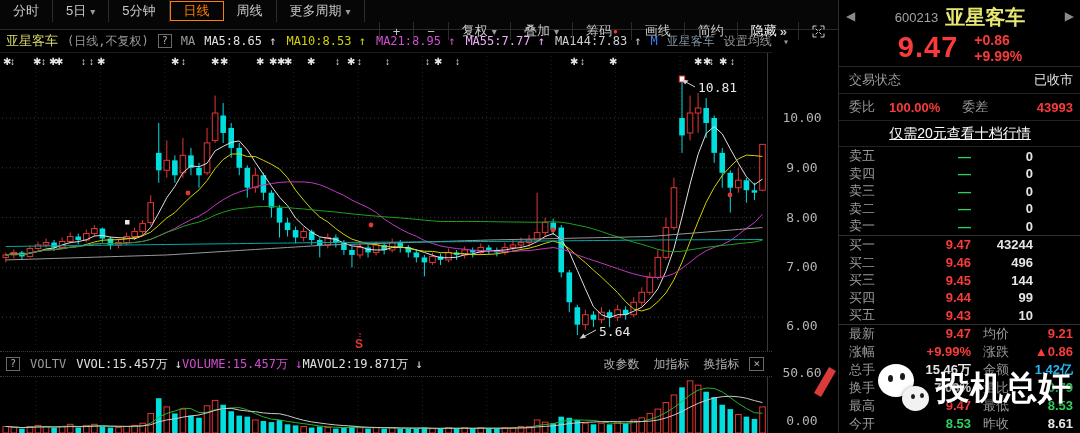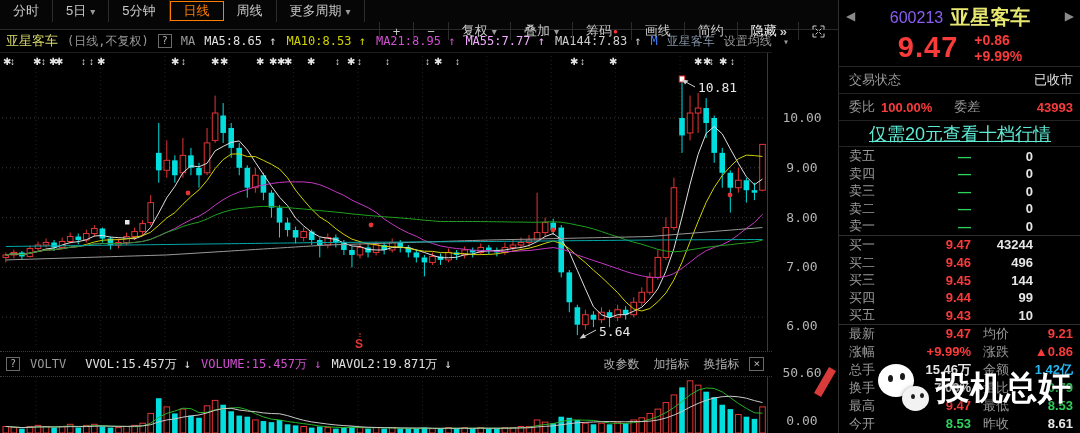--- a/index.html
+++ b/index.html
@@ -44,35 +44,35 @@
   #vol-links{margin-left:auto;display:flex;gap:14px;color:#b0b0b0;font-family:"Liberation Sans",sans-serif;}
   #vol-close{border:1px solid #6a6a6a;color:#b5b5b5;font-size:11px;line-height:12px;padding:0 3px;margin-right:8px;}
 
   #chart-svg{position:absolute;left:0;top:0;z-index:1;}
 
   
   #panel{position:absolute;left:838px;top:0;width:242px;height:433px;background:#000;
          border-left:1px solid #2e2e2e;font-size:13px;z-index:3;}
   .p-head{height:66px;border-bottom:1px solid #262626;position:relative;}
   .p-name{display:flex;align-items:center;justify-content:center;gap:7px;height:31px;padding-top:2px;}
-  #code{color:#8b5cf6;font-size:16px;}
+  #code{color:#a3a3a3;font-size:13px;}
   #stock-name{color:#e8e871;font-size:20px;font-weight:bold;}
   .navarr{position:absolute;top:9px;color:#8a8a8a;font-size:12px;}
   #nav-prev{left:7px;} #nav-next{right:7px;}
   .p-price-row{display:flex;align-items:center;justify-content:center;gap:16px;margin-top:-2px;}
   #big-price{font-size:29px;font-weight:bold;color:#fa3b3b;letter-spacing:1px;}
   .chgcol{color:#fa3b3b;font-size:14px;font-weight:bold;line-height:16px;}
   .p-row{display:flex;align-items:center;height:26px;padding:0 8px 0 10px;border-bottom:1px solid #222;}
   .lblg{color:#9a9a9a;}
   #status-val{margin-left:auto;color:#e2e2e2;}
-  #weibi-val{color:#fa3b3b;font-weight:bold;margin-left:6px;}
+  #weibi-val{color:#fa3b3b;font-weight:bold;margin-left:14px;}
   #weicha-lab{margin-left:22px;}
   #weicha-val{color:#fa3b3b;font-weight:bold;margin-left:auto;}
   #ad-row{display:flex;align-items:center;justify-content:center;height:25px;border-bottom:1px solid #222;}
-  #ad-link{color:#5eead4;font-size:18px;text-decoration:underline;cursor:pointer;}
+  #ad-link{color:#ffffff;font-size:14px;text-decoration:underline;cursor:pointer;}
   .order-row{display:grid;grid-template-columns:46px 76px 1fr;align-items:center;height:17.6px;
              padding:0 48px 0 10px;}
   .order-row .ol{color:#9a9a9a;}
   .order-row .op{text-align:right;font-weight:bold;}
   .order-row .ov{text-align:right;color:#e6e6e6;font-weight:bold;}
   .dash{color:#2fd15d;font-weight:bold;}
   #bid-rows{border-top:1px solid #2e2e2e;}
   #stat-rows{border-top:1px solid #2e2e2e;}
   .stat-row{display:grid;grid-template-columns:56px 66px 58px 1fr;align-items:center;height:18px;
             padding:0 8px 0 10px;}
@@ -562,21 +562,21 @@
       <div class="axis-lab" style="top: 209.6px;">8.00</div>
       <div class="axis-lab" style="top: 259.4px;">7.00</div>
       <div class="axis-lab" style="top: 318px;">6.00</div>
       <div class="axis-lab" style="top: 365px;">50.60</div>
       <div class="axis-lab" style="top: 413px;">0.00</div>
     </div>
 
   <div id="vol-header">
     <span class="qbox">?</span>
     <span class="dim">VOLTV</span>
-    <span id="vol-items" style="display:flex;gap:10px;margin-left:9px;">
+    <span id="vol-items" style="display:flex;gap:0;">
         <span style="color: rgb(224, 224, 224);">VVOL:15.457万 ↓</span>
         <span style="color: rgb(210, 79, 210);">VOLUME:15.457万 ↓</span>
         <span style="color: rgb(224, 224, 224);">MAVOL2:19.871万 ↓</span>
       </span>
     <span id="vol-links">
         <span>改参数</span>
         <span>加指标</span>
         <span>换指标</span>
       </span>
     <span id="vol-close">×</span>

